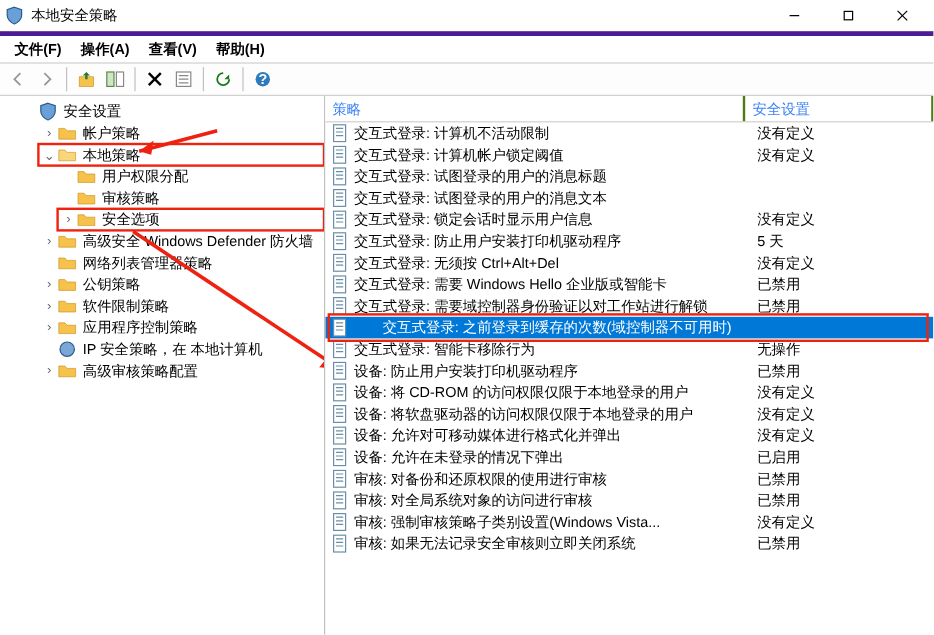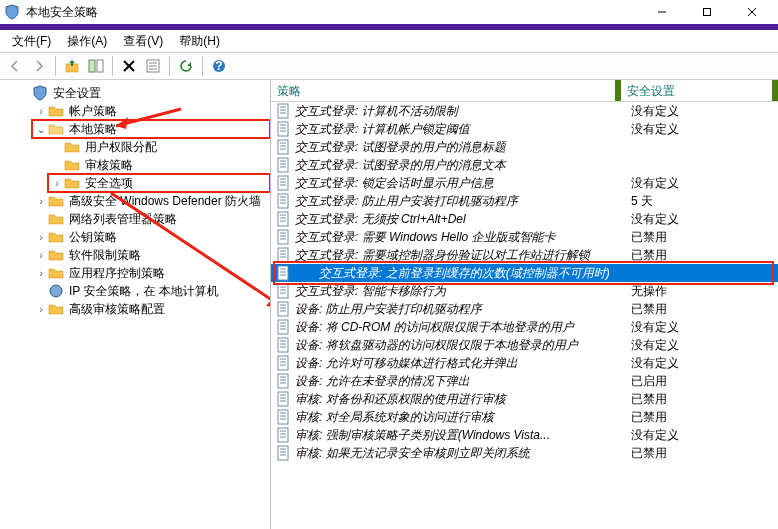--- a/index.html
+++ b/index.html
@@ -1,24 +1,24 @@
 <!DOCTYPE html>
 <html><head>
 <meta charset="utf-8">
 <style>
 * { box-sizing: border-box; margin: 0; padding: 0; font-family: "Microsoft YaHei", "Segoe UI", Tahoma, sans-serif; font-size: 12px; }
 html, body { width: 778px; height: 529px; overflow: hidden; background: #fff; }
 
-.titlebar { height: 30px; display: flex; align-items: center; padding: 0 4px; border-bottom: 6px solid #4c1d95; }
+.titlebar { height: 30px; display: flex; align-items: center; padding: 0 4px; border-bottom: 4px solid #4c1d95; }
 .titlebar .icon { width: 16px; height: 16px; margin-right: 6px; }
 .titlebar .title { flex: 1; font-size: 12px; color: #000; }
 .titlebar .win-btns { display: flex; }
 .titlebar .win-btn { width: 45px; height: 29px; display: flex; align-items: center; justify-content: center; color: #000; }
 
-.menubar { height: 22px; display: flex; align-items: center; padding: 0 4px; }
+.menubar { height: 22px; display: flex; align-items: center; padding: 0 4px; font-weight: bold; }
 .menubar .menu { padding: 2px 8px; cursor: default; }
 
 .toolbar { height: 28px; border-top: 1px solid #d0d0d0; border-bottom: 1px solid #d0d0d0; display: flex; align-items: center; padding: 0 4px; gap: 2px; background: #fdfdfd; }
 .tool-btn { width: 22px; height: 22px; display: flex; align-items: center; justify-content: center; border: 1px solid transparent; }
 .tool-sep { width: 1px; height: 20px; background: #c0c0c0; margin: 0 3px; }
 .tool-btn svg { width: 16px; height: 16px; }
 .tool-btn.disabled { opacity: .4; }
 
 .body-split { display: flex; height: calc(529px - 30px - 22px - 28px); margin-left: 16px; }
 .tree-pane { width: 255px; border-right: 1px solid #c0c0c0; overflow: hidden; padding-top: 4px; position: relative; }
@@ -31,28 +31,28 @@
 .tree .ic { width: 16px; height: 16px; margin-right: 3px; flex-shrink: 0; }
 .tree .lbl { padding: 0 2px; }
 .tree ul { list-style: none; padding-left: 16px; }
 
 .red-box { outline: 2px solid #e21; outline-offset: -1px; }
 
 .folder { fill: #f6c24b; stroke: #c48a16; stroke-width: .5; }
 .folder-open { fill: #f9d679; stroke: #c48a16; stroke-width: .5; }
 
 .list-header { display: flex; height: 22px; border-bottom: 1px solid #d0d0d0; background: #fff; }
-.list-header .col { padding: 3px 6px; border-right: 6px solid #4d7c0f; color: #0f766e; }
+.list-header .col { padding: 3px 6px; border-right: 2px solid #4d7c0f; color: #3b82f6; }
 .col-policy { width: 350px; }
 .col-setting { flex: 1; }
 
 .list-body { flex: 1; overflow-y: auto; overflow-x: hidden; }
 .list-row { display: flex; align-items: center; height: 18px; padding-left: 4px; }
 .list-row .pic { width: 16px; height: 16px; margin-right: 4px; flex-shrink: 0; }
-.list-row .pcell { width: 330px; white-space: nowrap; overflow: hidden; text-overflow: clip; font-style: italic; }
+.list-row .pcell { width: 330px; white-space: nowrap; overflow: hidden; text-overflow: clip; }
 .list-row .scell { flex: 1; white-space: nowrap; overflow: hidden; padding-left: 6px; }
 .list-row.selected { background: #0078d7; color: #fff; gap: 24px; }
 .list-row.selected .pcell, .list-row.selected .scell { color: #fff; }
 
 .doc-icon rect { fill: #fff; stroke: #6b8ea6; }
 .doc-icon .lines line { stroke: #6b8ea6; stroke-width: 1; }
 
 .arrow { position: absolute; pointer-events: none; z-index: 50; }
 
 .red-sel-outline { position: absolute; border: 2px solid #e21; pointer-events: none; z-index: 40; }

